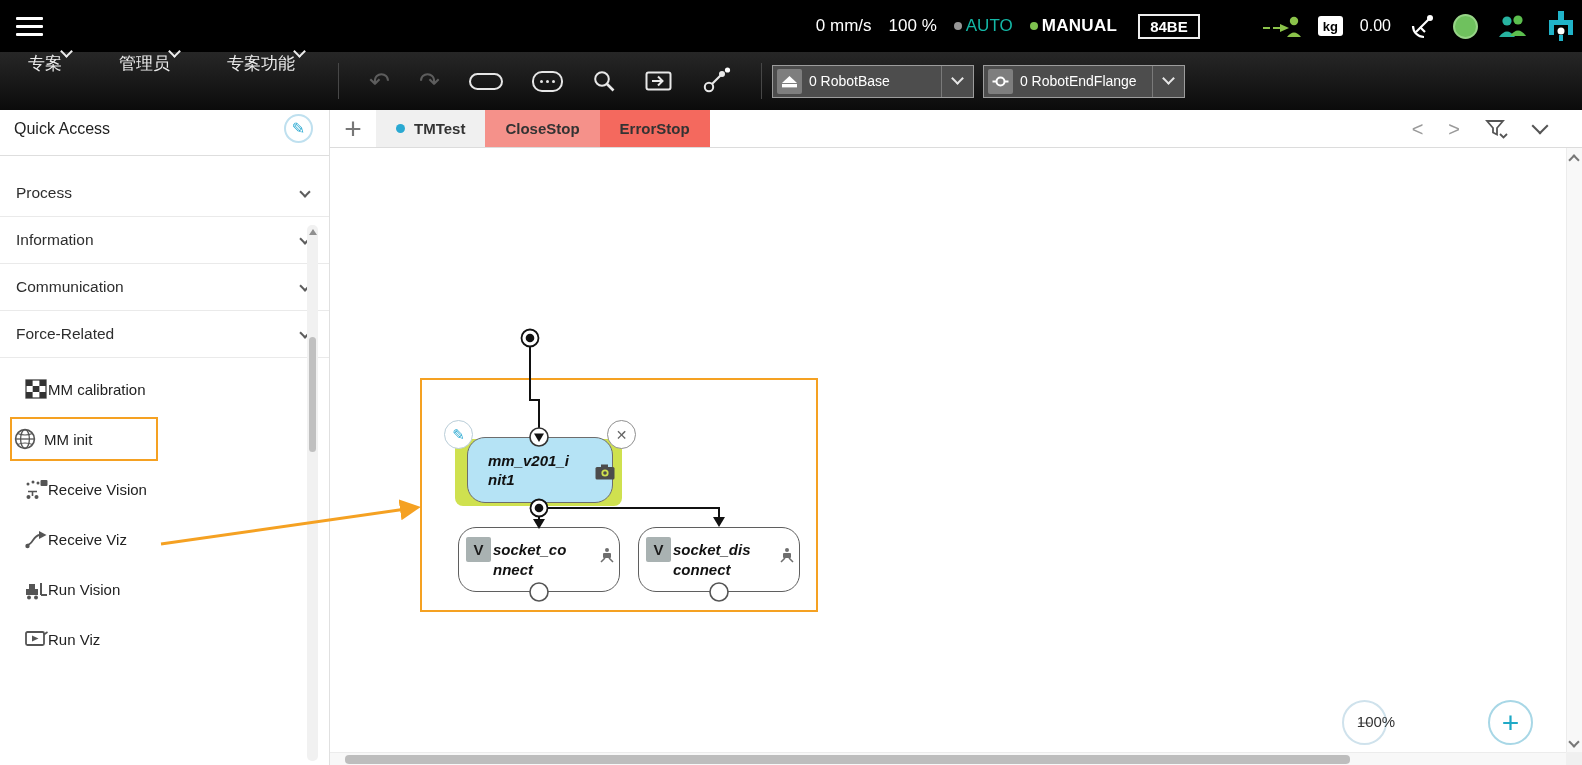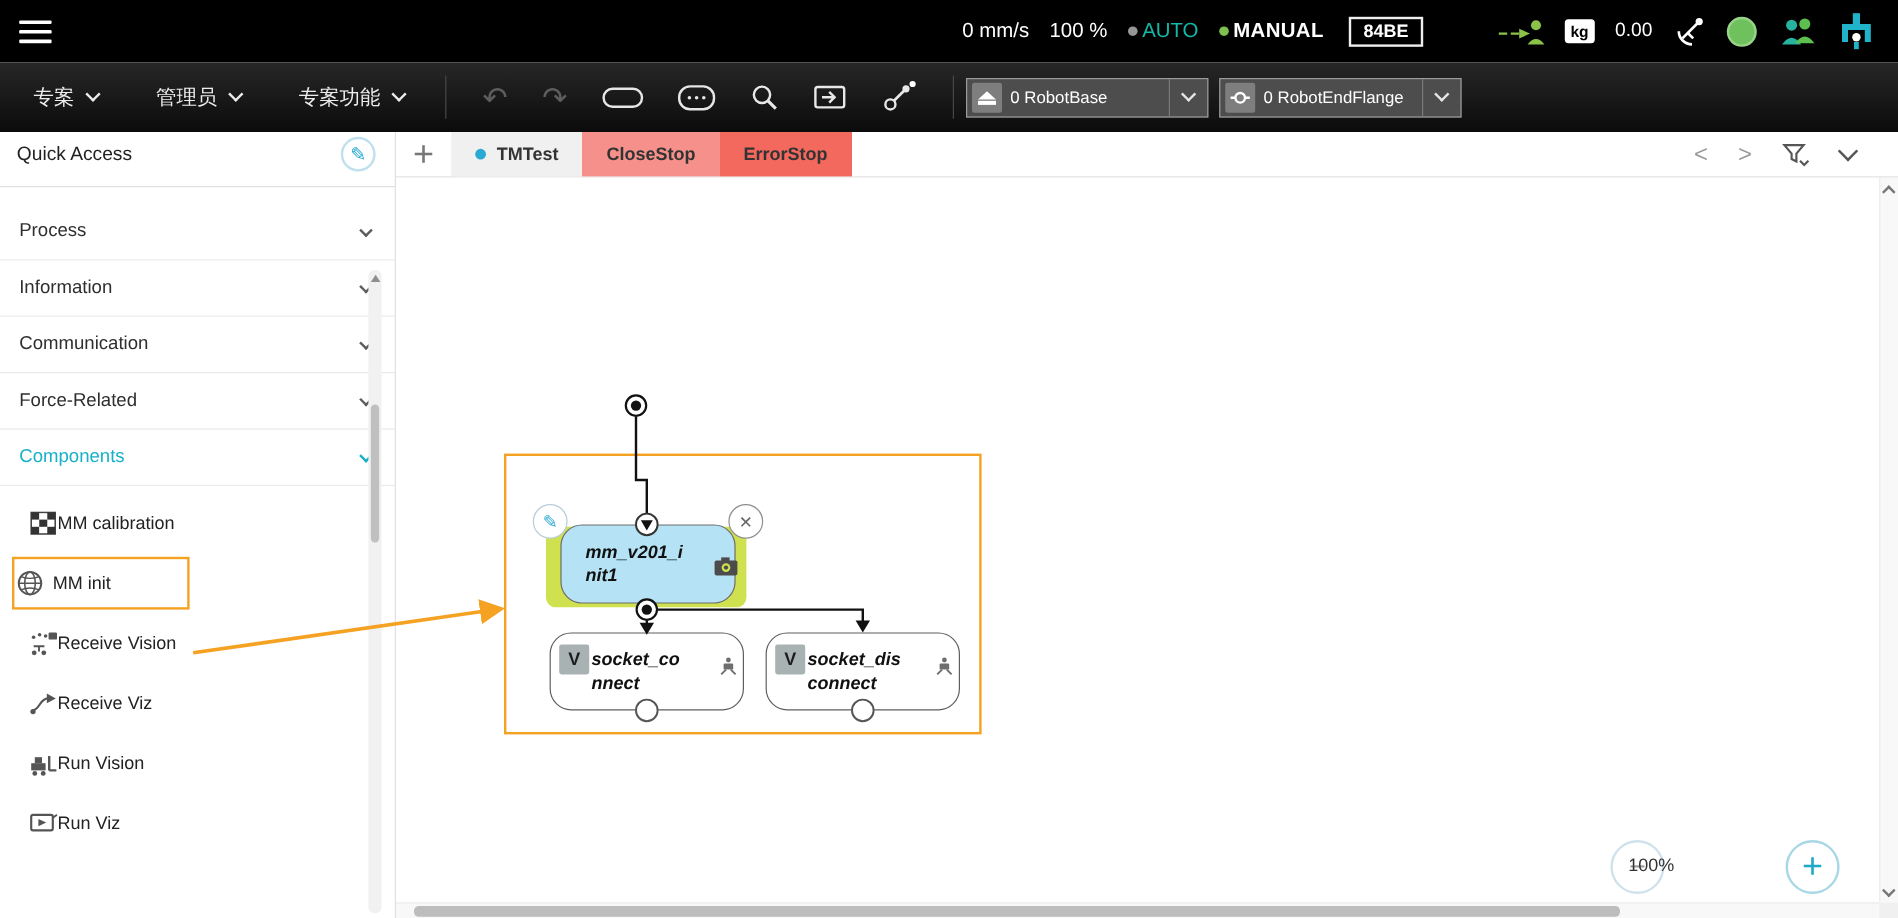--- a/index.html
+++ b/index.html
@@ -3,38 +3,38 @@
 <meta charset="utf-8">
 <style>
   *{box-sizing:border-box;margin:0;padding:0}
   html,body{width:1582px;height:765px;overflow:hidden}
   body{position:relative;font-family:"Liberation Sans",sans-serif;background:#fff;color:#222}
 
   
   .topbar{position:absolute;top:0;left:0;width:100%;height:52px;background:#000;display:flex;align-items:center;color:#fff;z-index:10}
   .hamburger{margin-left:16px;display:flex;flex-direction:column;gap:5px;cursor:pointer}
   .hamburger span{width:27px;height:3px;background:#fff;border-radius:1px}
-  .top-right{margin-left:auto;display:flex;align-items:center;gap:17px;padding-right:20px;font-size:17px}
+  .top-right{margin-left:auto;display:flex;align-items:center;gap:17px;padding-right:6px;font-size:17px}
   .mode{display:flex;align-items:center;gap:4px}
   .mode .dot{width:8px;height:8px;border-radius:50%}
   .dim{color:#14b8a6}
   .dim .dot{background:#969696}
   .manual{font-weight:bold;letter-spacing:.3px}
   .manual .dot{background:#7ec14f}
   .robot-id{border:2px solid #eee;padding:2px 10px;font-size:15px;font-weight:bold;margin-left:4px}
   .gap-left{margin-left:44px}
   .kg-icon{background:#fff;color:#000;font-weight:bold;font-size:13px;padding:4px 5px 3px;border-radius:3px;line-height:1}
   .payload{font-size:16px}
   .status-circle{width:25px;height:25px;border-radius:50%;background:#6fc15e;border:2px solid #97d487}
   .tb-iconbtn{display:flex;align-items:center;cursor:pointer}
 
   
   .toolbar{position:absolute;top:52px;left:0;width:100%;height:58px;background:linear-gradient(#272727,#0b0b0b);display:flex;align-items:center;color:#ececec;z-index:10}
   .menus{display:flex;margin-left:4px}
-  .menu-item{display:flex;align-items:center;gap:11px;font-size:17px;padding:0 24px;cursor:pointer;height:58px}
+  .menu-item{display:flex;font-size:17px;padding:0 24px;cursor:pointer;height:58px}
   .chev{display:inline-block;width:9px;height:9px;border-right:2.5px solid currentColor;border-bottom:2.5px solid currentColor;transform:rotate(45deg);margin-top:-5px}
   .tb-divider{width:1px;height:36px;background:#474747;margin:0 10px}
   .tb-icons{display:flex;align-items:center;gap:29px;margin:0 20px}
   .ubtn{font-size:25px;line-height:1;color:#5d5d5d;cursor:pointer;font-family:"DejaVu Sans",sans-serif}
   .oval{width:34px;height:17px;border:2px solid #e6e6e6;border-radius:9px;cursor:pointer}
   .bubble{width:31px;height:21px;border:2px solid #e6e6e6;border-radius:10px;display:flex;align-items:center;justify-content:center;gap:3px;cursor:pointer}
   .bubble i{width:3px;height:3px;background:#e6e6e6;border-radius:50%}
   .dropdown{width:202px;height:33px;background:#4d4d4d;border:1px solid #9c9c9c;display:flex;align-items:center;margin-right:9px;cursor:pointer}
   .dd-icon{width:25px;height:25px;background:#7e7e7e;margin:0 7px 0 4px;border-radius:2px;display:flex;align-items:center;justify-content:center;flex:none}
   .dd-label{flex:1;font-size:14px;color:#fff;white-space:nowrap;overflow:hidden}
@@ -258,24 +258,20 @@
     <div class="section-row">
         <span>Information</span>
         <span class="chev"></span>
       </div>
     <div class="section-row">
         <span>Communication</span>
         <span class="chev"></span>
       </div>
     <div class="section-row">
         <span>Force-Related</span>
-        <span class="chev"></span>
-      </div>
-    <div class="section-row active">
-        <span>Components</span>
         <span class="chev"></span>
       </div>
   </div>
   <div class="comp-list">
     <div class="comp-item">
       <span class="cicon">
         <svg width="22" height="20" viewBox="0 0 22 20">
             <rect x="1" y="1" width="20" height="18" fill="#fff" stroke="#444" stroke-width="1.3"></rect>
             <rect x="1" y="1" width="6.6" height="6" fill="#333"></rect>
             <rect x="14.4" y="1" width="6.6" height="6" fill="#333"></rect>

